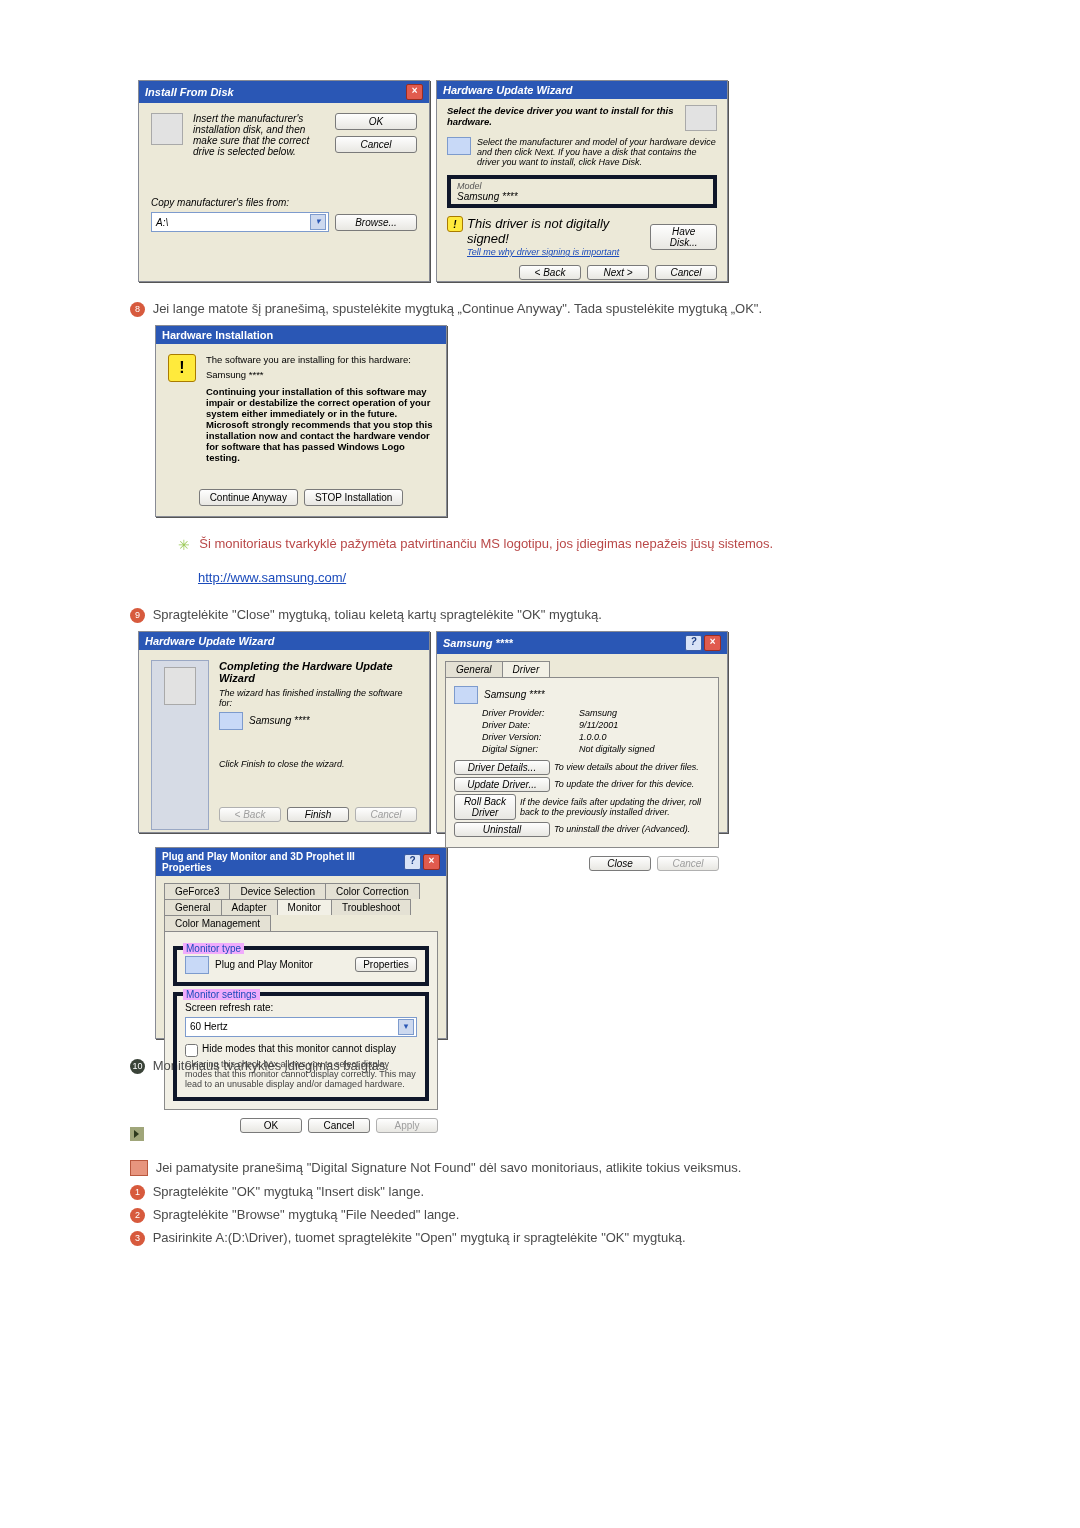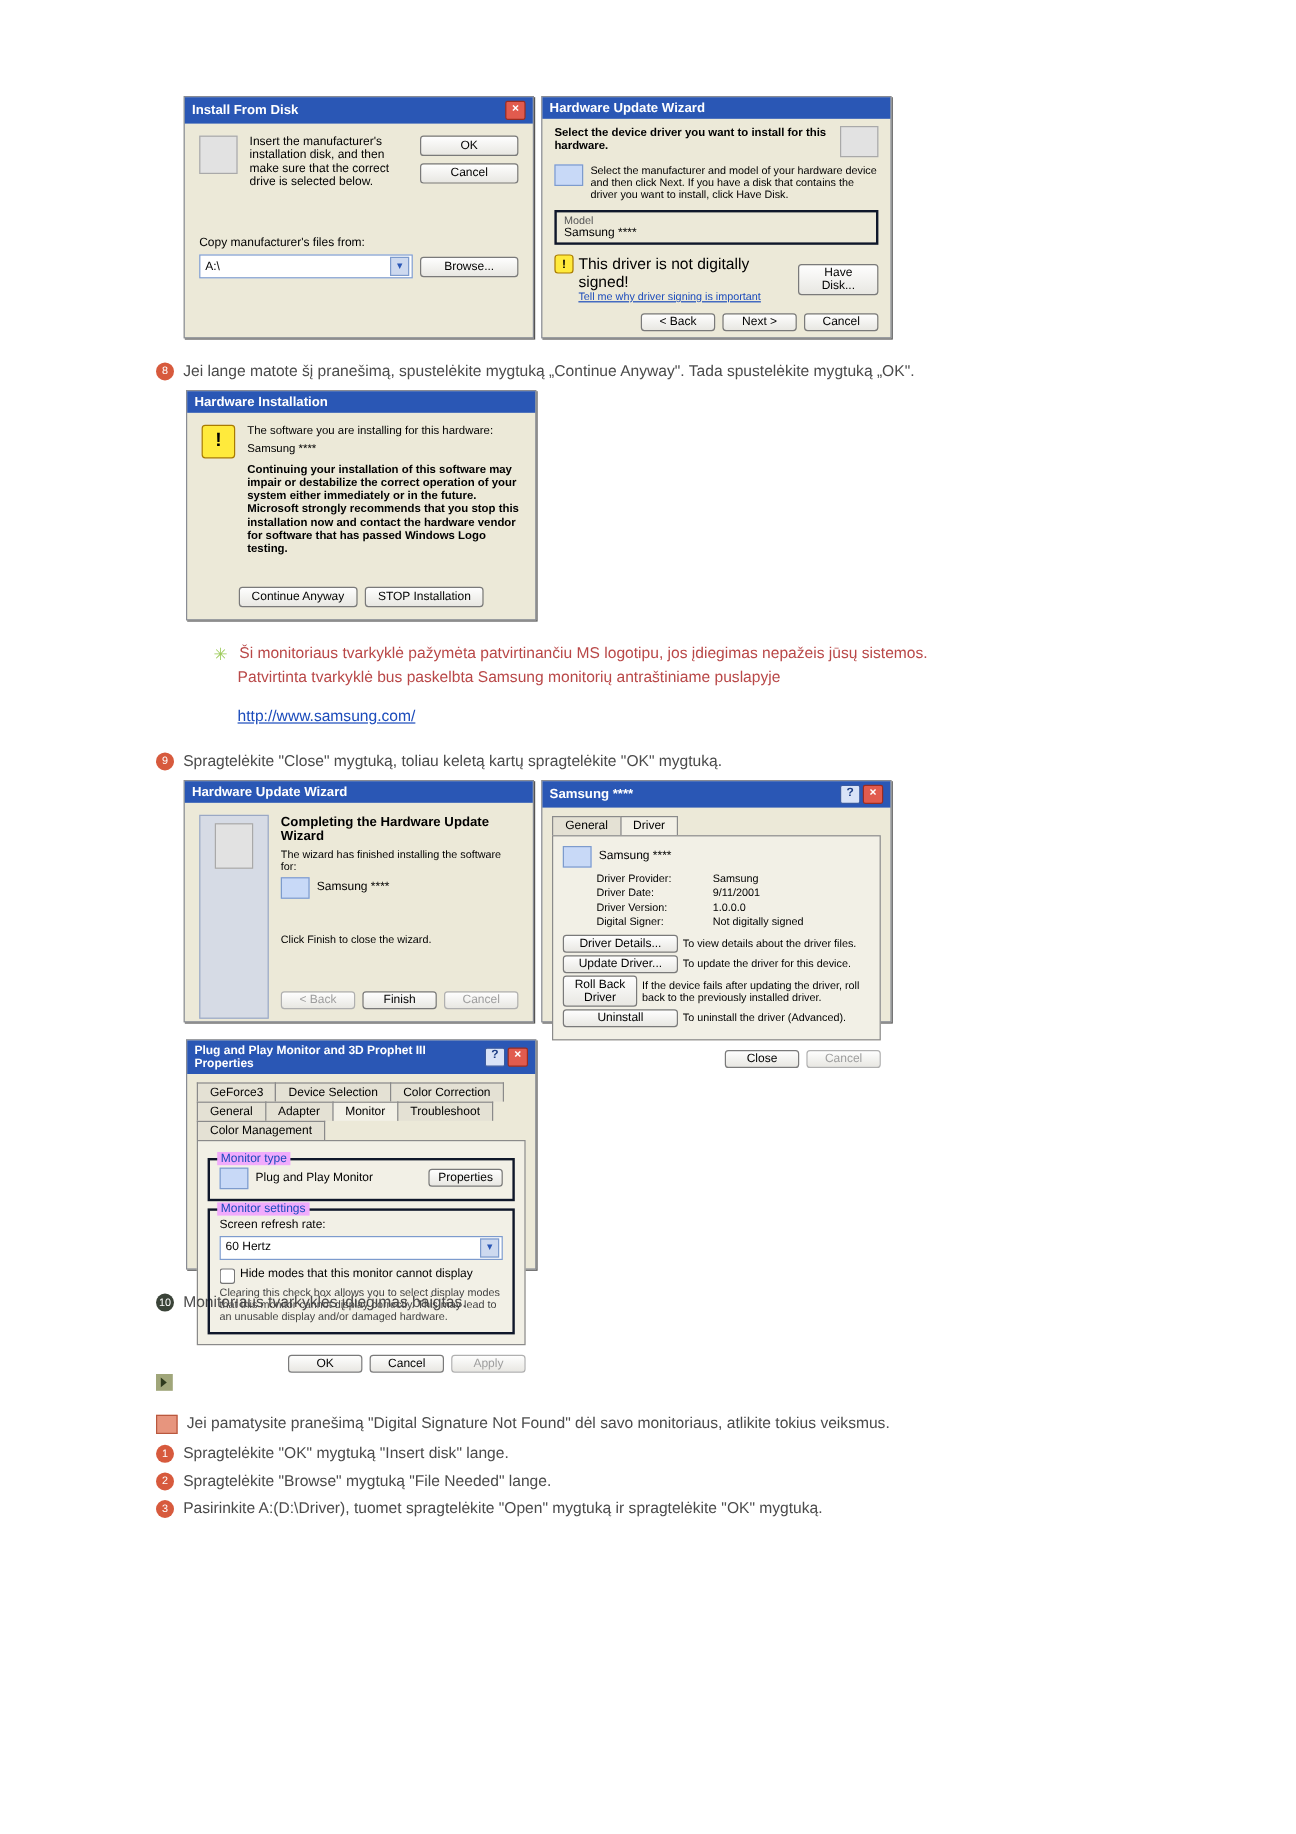--- a/index.html
+++ b/index.html
@@ -13,21 +13,22 @@
   .page {
     width: 1080px;
     min-height: 1528px;
     padding: 80px 130px 60px 130px;
     box-sizing: border-box;
     position: relative;
   }
   .row-top {
     display: flex;
     gap: 6px;
-    margin-left: 23px;
+    margin-left: 8px;
+    font-style: italic;
   }
 
   
   .dialog {
     background: #ece9d8;
     border: 1px solid #888b94;
     box-shadow: 1px 1px 0 #555;
     font-size: 10px;
     color: #000;
     display: flex;
@@ -83,21 +84,21 @@
     cursor: default;
   }
   .btn.small { min-width: 48px; padding: 1px 6px; }
   .btn.disabled { color: #9e9e9e; border-color: #b0b0b0; }
   .link {
     color: #1b4bbb;
     text-decoration: underline;
     cursor: default;
   }
   .groupbox {
-    border: 2px solid #0f172a;
+    border: 4px solid #0f172a;
     padding: 6px 8px 8px;
     margin-top: 6px;
     position: relative;
   }
   .groupbox .legend {
     position: absolute;
     top: -7px;
     left: 6px;
     background: #f0abfc;
     padding: 0 3px;
@@ -332,21 +333,20 @@
       <div class="footer-btns" style="justify-content:center;">
         <span class="btn">Continue Anyway</span>
         <span class="btn">STOP Installation</span>
       </div>
     </div>
   </div>
 
   <div class="para indent">
     <span class="x-mark">✳</span>
     <span class="" style="color:#b94848;">Ši monitoriaus tvarkyklė pažymėta patvirtinančiu MS logotipu, jos įdiegimas nepažeis jūsų sistemos.</span><br>
-    <span style="margin-left:20px;color:#b94848;">Patvirtinta tvarkyklė bus paskelbta Samsung monitorių antraštiniame puslapyje</span>
     <div style="margin:14px 0 0 20px;">
       <span class="link">http://www.samsung.com/</span>
     </div>
   </div>
 
   <p class="para">
     <span class="num-bullet nb-red">9</span>
     <span>Spragtelėkite "Close" mygtuką, toliau keletą kartų spragtelėkite "OK" mygtuką.</span>
   </p>
 

